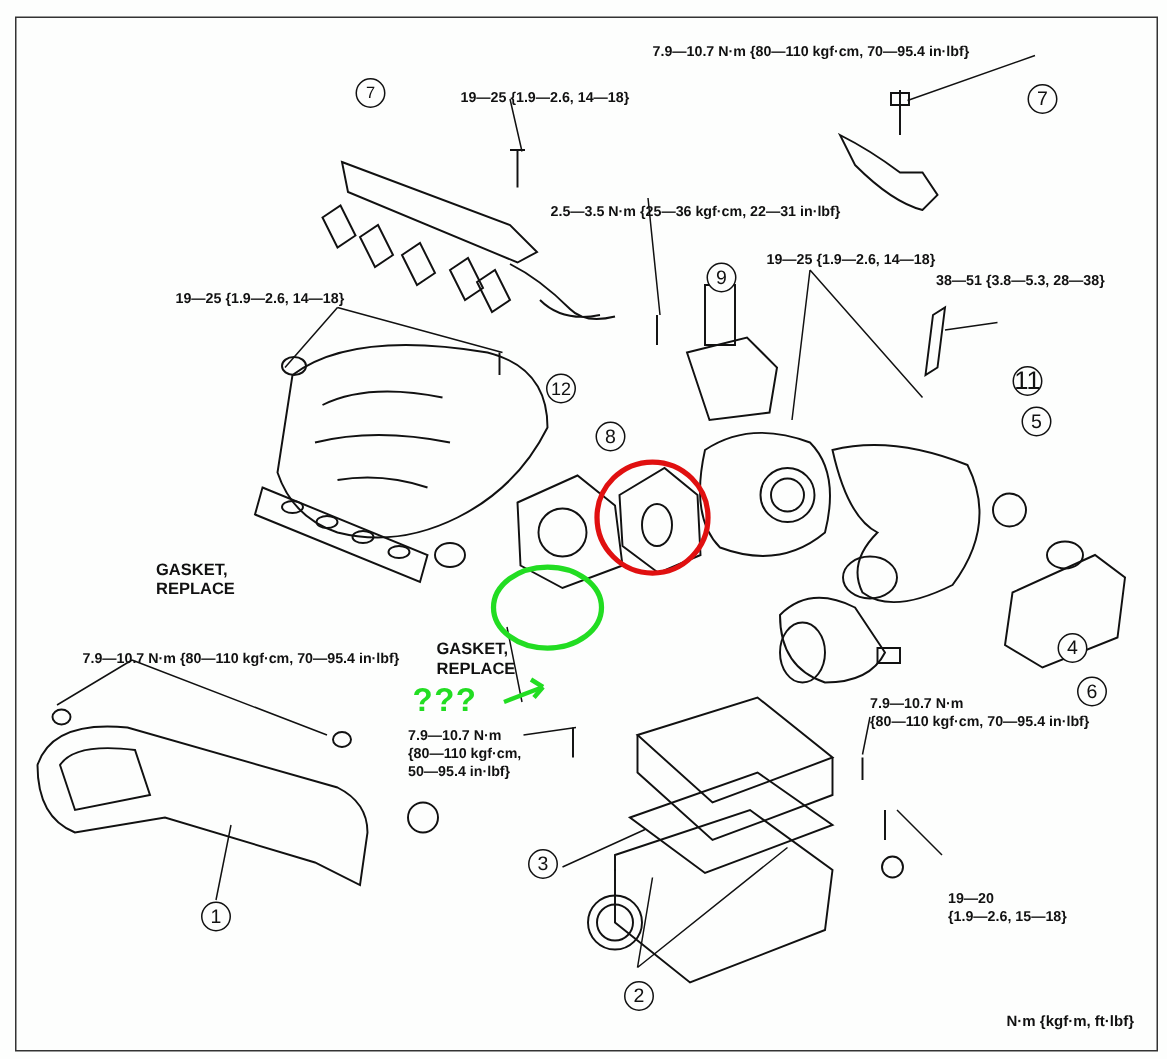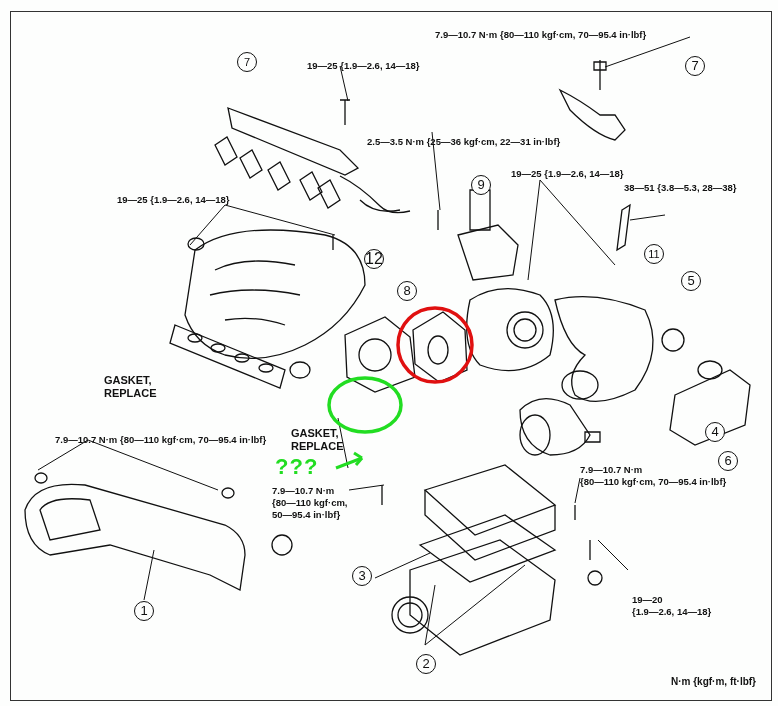--- a/index.html
+++ b/index.html
@@ -120,37 +120,37 @@
 <div class="callout" style="left:134px;top:601px">1</div>
 <div class="callout" style="left:416px;top:654px">2</div>
 <div class="callout" style="left:352px;top:566px">3</div>
 <div class="callout" style="left:705px;top:422px">4</div>
 <div class="callout" style="left:681px;top:271px">5</div>
 <div class="callout" style="left:718px;top:451px">6</div>
 <div class="callout" style="left:685px;top:56px">7</div>
 <div class="callout" style="left:397px;top:281px">8</div>
 <div class="callout" style="left:471px;top:175px">9</div>
 <div class="callout" style="left:237px;top:52px;font-size:11px">7</div>
-<div class="callout" style="left:644px;top:244px;font-size:11px">11</div>
-<div class="callout" style="left:364px;top:249px;font-size:16px">12</div>
+<div class="callout" style="left:675px;top:244px;font-size:17px">11</div>
+<div class="callout" style="left:364px;top:249px;font-size:12px">12</div>
 
 <div class="lbl" style="left:435px;top:29px">7.9—10.7 N·m {80—110 kgf·cm, 70—95.4 in·lbf}</div>
 <div class="lbl" style="left:307px;top:60px">19—25 {1.9—2.6, 14—18}</div>
 <div class="lbl" style="left:367px;top:136px">2.5—3.5 N·m {25—36 kgf·cm, 22—31 in·lbf}</div>
 <div class="lbl" style="left:511px;top:168px">19—25 {1.9—2.6, 14—18}</div>
 <div class="lbl" style="left:624px;top:182px">38—51 {3.8—5.3, 28—38}</div>
 <div class="lbl" style="left:117px;top:194px">19—25 {1.9—2.6, 14—18}</div>
 <div class="lbl" style="left:55px;top:434px">7.9—10.7 N·m {80—110 kgf·cm, 70—95.4 in·lbf}</div>
 <div class="lbl" style="left:272px;top:485px">7.9—10.7 N·m</div>
 <div class="lbl" style="left:272px;top:497px">{80—110 kgf·cm,</div>
 <div class="lbl" style="left:272px;top:509px">50—95.4 in·lbf}</div>
 <div class="lbl" style="left:580px;top:464px">7.9—10.7 N·m</div>
 <div class="lbl" style="left:580px;top:476px">{80—110 kgf·cm, 70—95.4 in·lbf}</div>
 <div class="lbl" style="left:632px;top:594px">19—20</div>
-<div class="lbl" style="left:632px;top:606px">{1.9—2.6, 14—18}</div>
+<div class="lbl" style="left:632px;top:606px">{1.9—2.6, 15—18}</div>
 
 <div class="lbl plain" style="left:104px;top:374px">GASKET,</div>
 <div class="lbl plain" style="left:104px;top:387px">REPLACE</div>
 <div class="lbl plain" style="left:291px;top:427px">GASKET,</div>
 <div class="lbl plain" style="left:291px;top:440px">REPLACE</div>
 
 <div class="qmarks" style="left:275px;top:454px">???</div>
 
 <div class="units" style="left:671px;top:676px">N·m {kgf·m, ft·lbf}</div>
 

